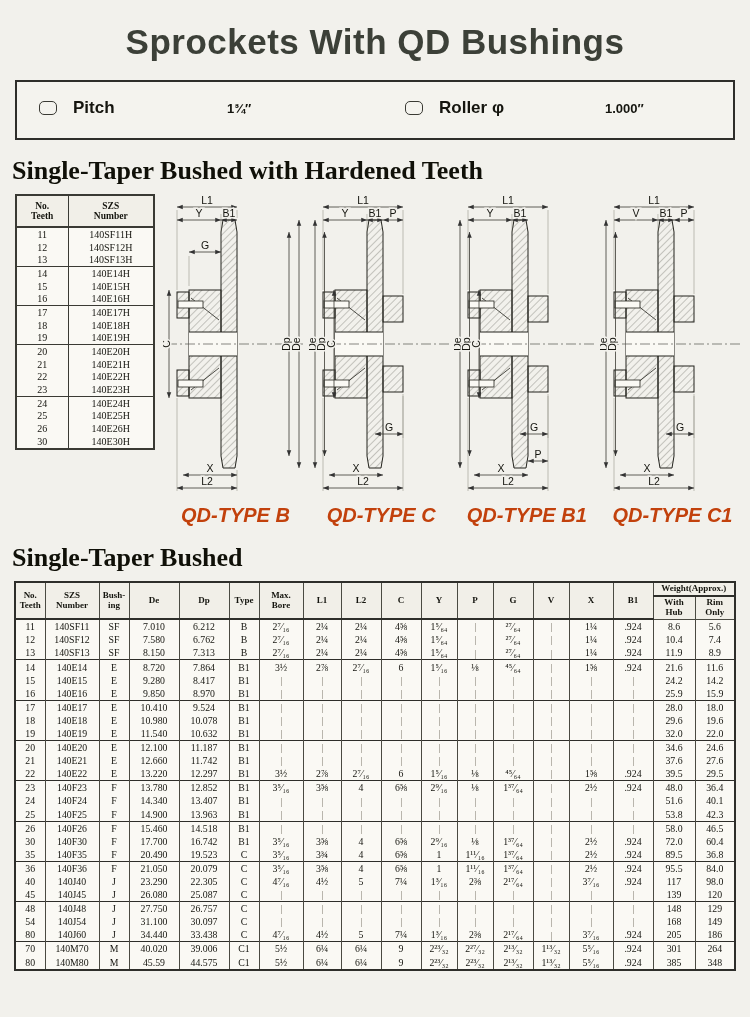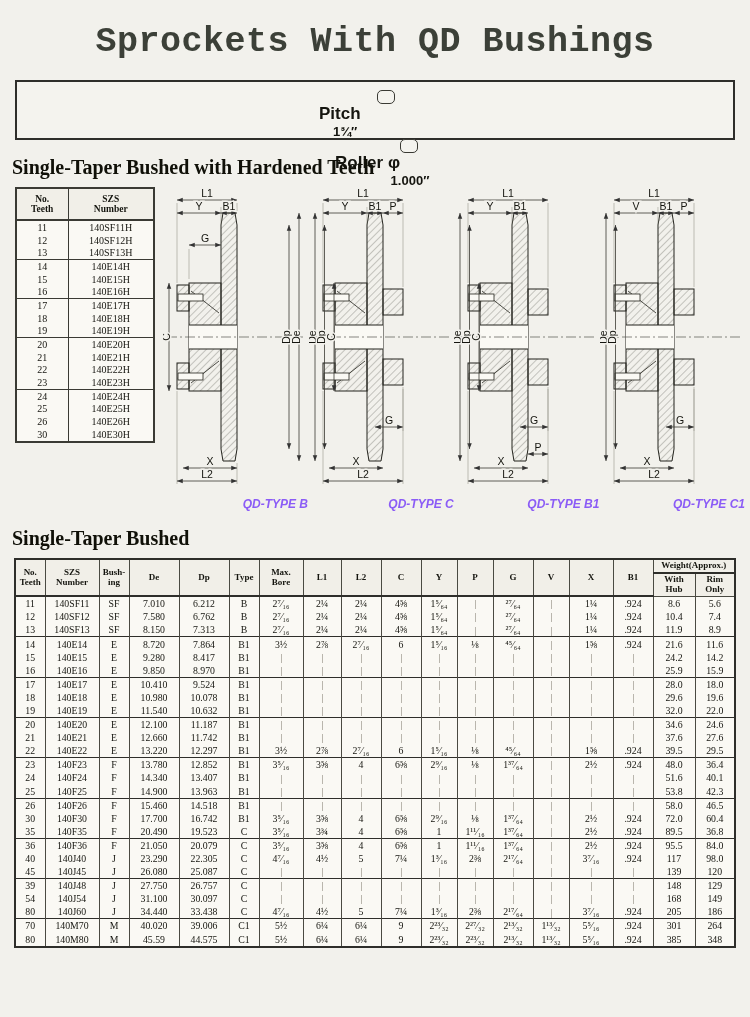--- a/index.html
+++ b/index.html
@@ -6,34 +6,34 @@
   body{
     width:750px;height:1017px;
     background:#f2f1ec;
     font-family:"Liberation Serif",serif;
     color:#15150f;
     position:relative;overflow:hidden;
   }
   .page-title{
     text-align:center;
     padding-top:22px;
-    font-family:Liberation Mono, monospace;
+    font-family:Liberation Sans, sans-serif;
     font-weight:bold;
     font-size:35px;
     color:#3c4038;
     letter-spacing:0.5px;
   }
   
   .spec-box{
     margin:18px 15px 0 15px;
     border:2px solid #2e2e2a;
     padding:8px 0 12px 0;
     background:#f4f3ee;
   }
-  .spec-row{display:flex;align-items:center;height:36px;flex-direction:column;}
+  .spec-row{display:flex;align-items:center;height:36px;}
   .checkbox{
     width:16px;height:12px;
     border:1.7px solid #3a3a34;
     border-radius:5px;
     display:inline-block;
     margin-left:22px;
     flex:0 0 auto;
     background:#f4f3ee;
   }
   .spec-label{
@@ -48,21 +48,21 @@
   }
   .spec-value.v1{margin-left:26px;width:110px;}
   .spec-cb2{margin-left:68px;}
   .spec-label.w2{width:96px;}
   .spec-value.v2{margin-left:70px;}
   .spec-value.v3{margin-left:4px;}
   
   .section-heading{
     font-family:"Liberation Serif",serif;
     font-weight:bold;
-    font-size:20px;
+    font-size:26px;
     margin:16px 0 8px 12px;
     color:#101008;
   }
   
   .content-row{display:flex;margin:0 5px 0 15px;}
   table{border-collapse:collapse;}
   .hardened-table{
     border:2px solid #3a3a34;
     background:#faf9f4;
     flex:0 0 auto;
@@ -79,21 +79,21 @@
     border-left:1px solid #3a3a34;border-right:1px solid #3a3a34;
     font-size:10px;height:12.7px;text-align:center;padding:0;
   }
   .hardened-table tr.group-start td{border-top:1.3px solid #3a3a34;}
   
   .drawings{display:flex;flex:1;justify-content:space-between;padding-left:8px;}
   .drawing{width:145px;text-align:center;}
   .drawing-caption{
     font-family:"Liberation Sans",sans-serif;
     font-style:italic;font-weight:bold;
-    font-size:12px;margin-top:6px;color:#8b5cf6;text-align:right;
+    font-size:20px;margin-top:6px;color:#c2410c;
   }
   
   .main-table{
     margin:8px auto 0 auto;
     border:2px solid #2e2e2a;
     background:#faf9f4;
     table-layout:fixed;
   }
   .main-table th{
     border:1px solid #4a4a42;
@@ -884,21 +884,21 @@
         <td class="ditto"></td>
         <td class="ditto"></td>
         <td class="ditto"></td>
         <td class="ditto"></td>
         <td class="ditto"></td>
         <td class="ditto"></td>
         <td>139</td>
         <td>120</td>
       </tr>
       <tr class="group-start">
-        <td>39</td>
+        <td>48</td>
         <td>140J48</td>
         <td>J</td>
         <td>27.750</td>
         <td>26.757</td>
         <td>C</td>
         <td class="ditto"></td>
         <td class="ditto"></td>
         <td class="ditto"></td>
         <td class="ditto"></td>
         <td class="ditto"></td>

